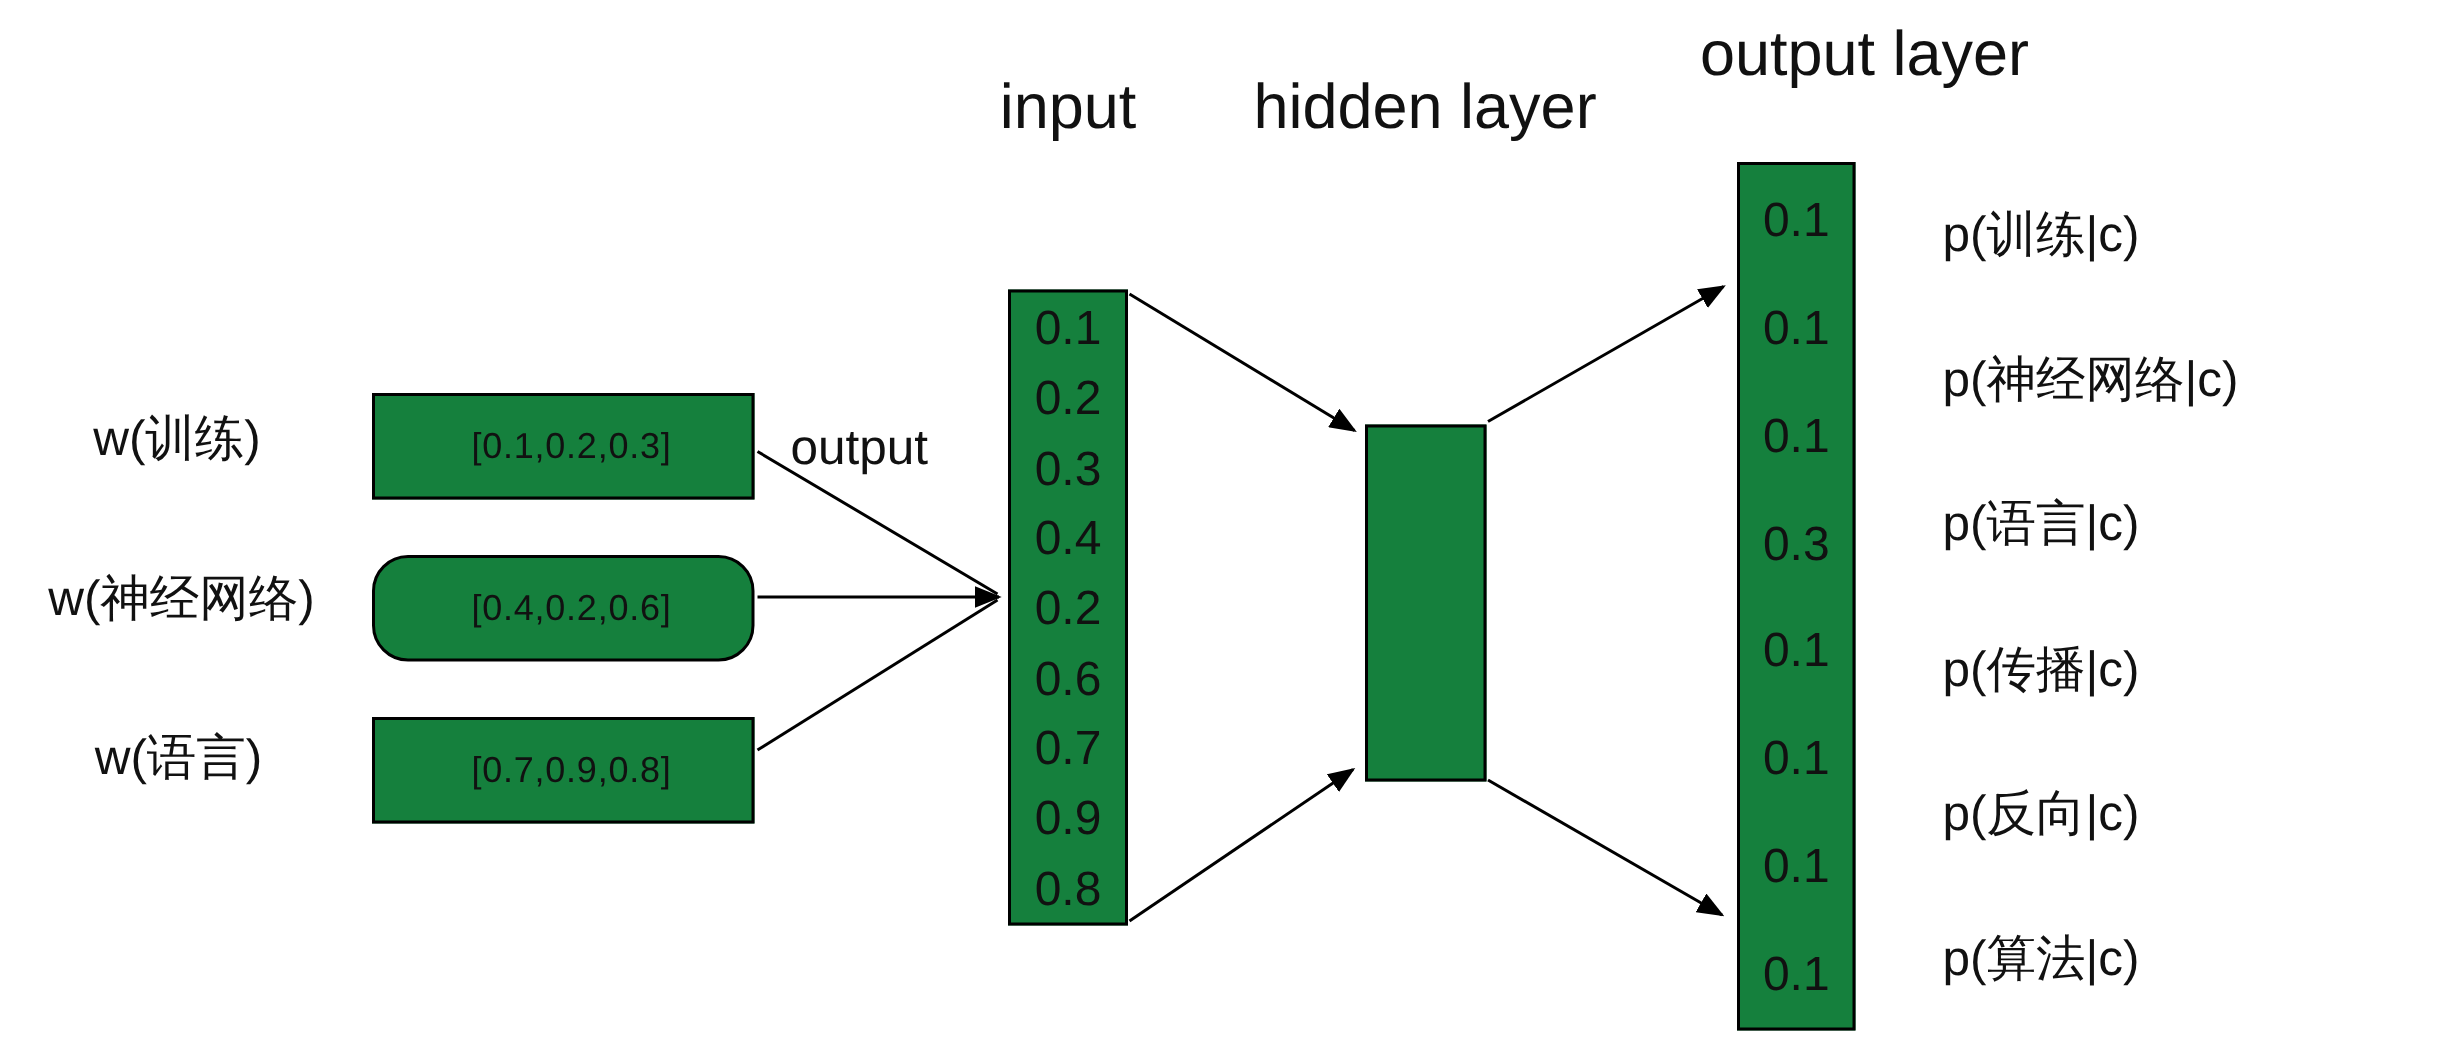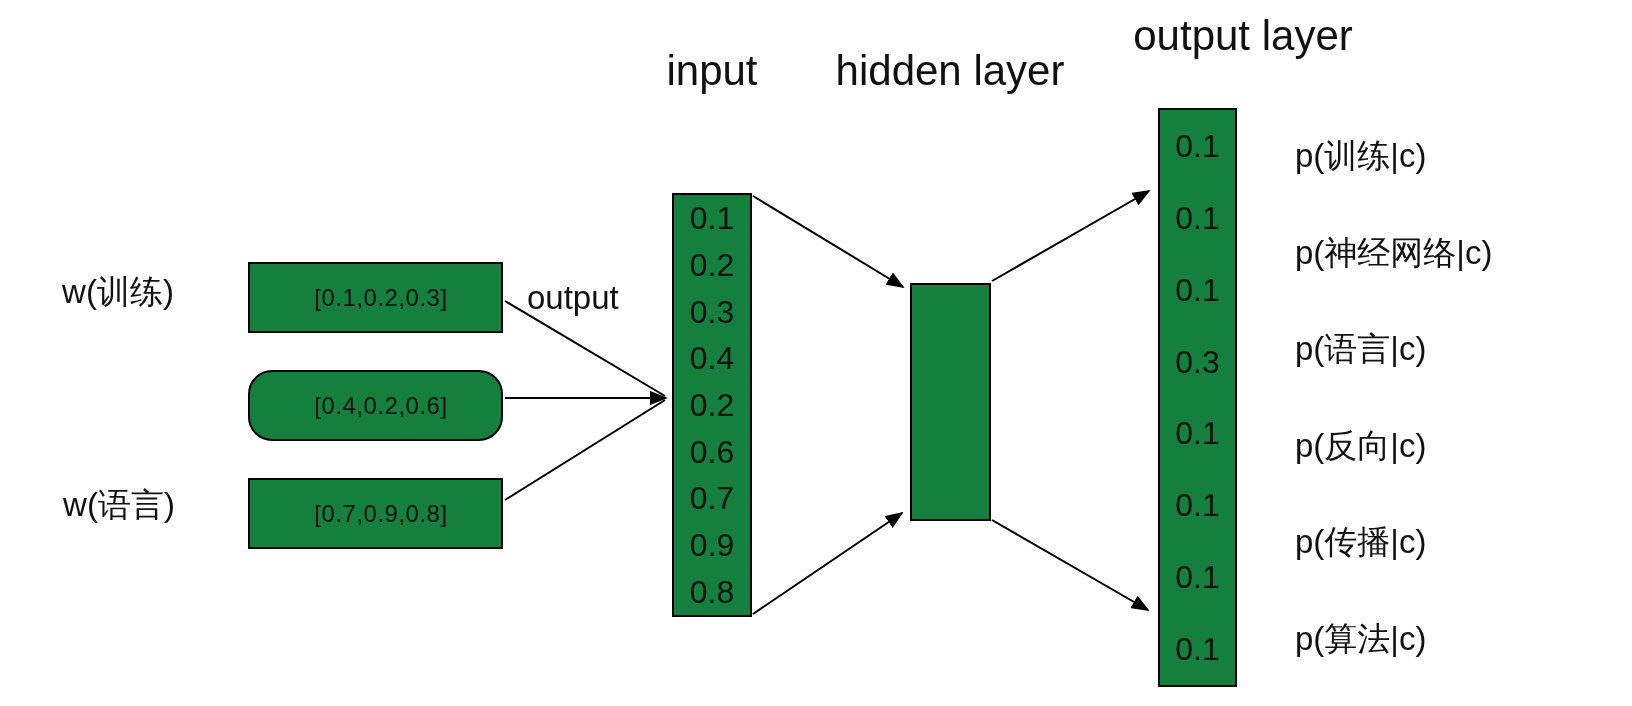--- a/index.html
+++ b/index.html
@@ -56,20 +56,21 @@
       <line x1="992" y1="281" x2="1149" y2="191" marker-end="url(#arrow)"></line>
       <line x1="992" y1="520" x2="1148" y2="610" marker-end="url(#arrow)"></line>
     </g>
   </svg>
 
   <div class="abs layer-title" style="left:712px; top:54px;">input</div>
   <div class="abs layer-title" style="left:950px; top:54px;">hidden layer</div>
   <div class="abs layer-title" style="left:1243px; top:19px;">output layer</div>
 
   <div class="abs word-label" style="left:118px; top:292px;">w(训练)</div>
+  <div class="abs word-label" style="left:121px; top:399px;">w(神经网络)</div>
   <div class="abs word-label" style="left:119px; top:505px;">w(语言)</div>
 
   <div class="abs box vec-box" style="top:262px;">
     <span>[0.1,0.2,0.3]</span>
   </div>
   <div class="abs box vec-box" style="top:370px;border-radius:24px;">
     <span>[0.4,0.2,0.6]</span>
   </div>
   <div class="abs box vec-box" style="top:478px;">
     <span>[0.7,0.9,0.8]</span>
@@ -99,18 +100,18 @@
     <div class="value-cell">0.1</div>
     <div class="value-cell">0.1</div>
     <div class="value-cell">0.1</div>
     <div class="value-cell">0.1</div>
   </div>
 
   <div class="abs prob-col" style="left:1295px; top:108px; width:300px; height:579px;">
     <div class="prob-cell">p(训练|c)</div>
     <div class="prob-cell">p(神经网络|c)</div>
     <div class="prob-cell">p(语言|c)</div>
+    <div class="prob-cell">p(传播|c)</div>
     <div class="prob-cell">p(反向|c)</div>
-    <div class="prob-cell">p(传播|c)</div>
     <div class="prob-cell">p(算法|c)</div>
   </div>
 
 </div>
 
 </body></html>

